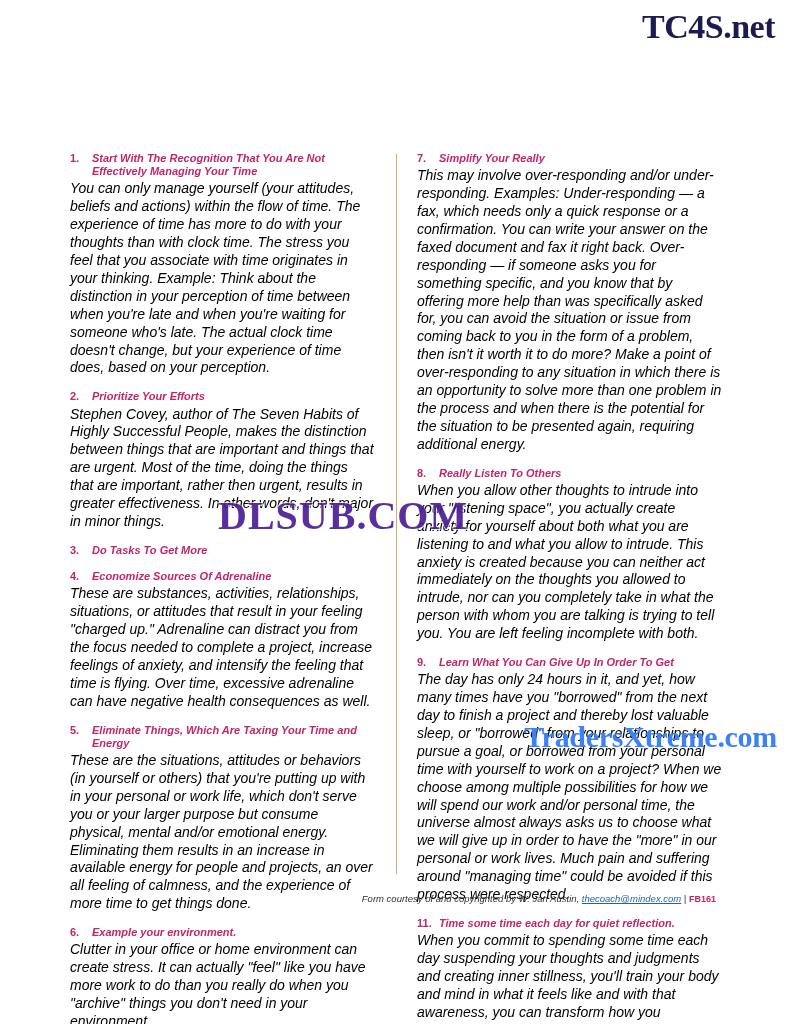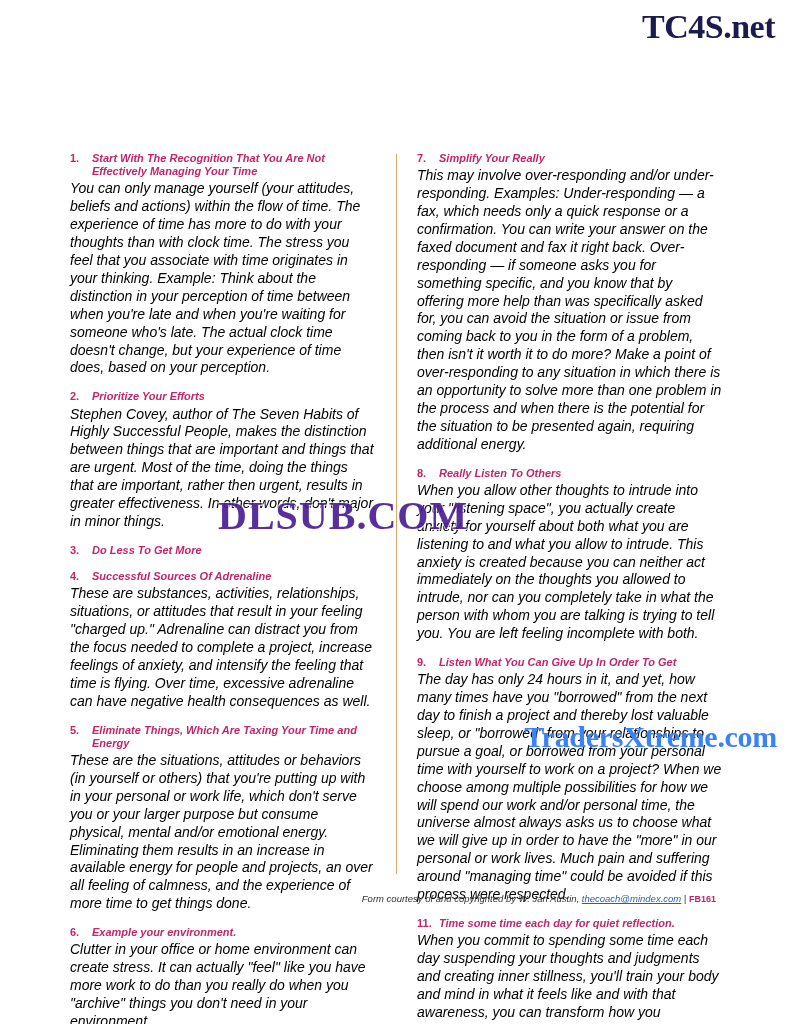--- a/index.html
+++ b/index.html
@@ -212,28 +212,28 @@
         <div class="item-head">
           <span class="item-num">2.</span>
           <span class="item-title">Prioritize Your Efforts</span>
         </div>
         <div class="item-body">Stephen Covey, author of The Seven Habits of Highly Successful People, makes the distinction between things that are important and things that are urgent.  Most of the time, doing the things that are important, rather then urgent, results in greater effectiveness.  In other words, don't major in minor things.</div>
       </div>
 
       <div class="item">
         <div class="item-head">
           <span class="item-num">3.</span>
-          <span class="item-title">Do Less To Get More</span>
+          <span class="item-title">Do Tasks To Get More</span>
         </div>
       </div>
 
       <div class="item">
         <div class="item-head">
           <span class="item-num">4.</span>
-          <span class="item-title">Successful Sources Of Adrenaline</span>
+          <span class="item-title">Economize Sources Of Adrenaline</span>
         </div>
         <div class="item-body">These are substances, activities, relationships, situations, or attitudes that result in your feeling "charged up."  Adrenaline can distract you from the focus needed to complete a project, increase feelings of anxiety, and intensify the feeling that time is flying.  Over time, excessive adrenaline can have negative health consequences as well.</div>
       </div>
 
       <div class="item">
         <div class="item-head">
           <span class="item-num">5.</span>
           <span class="item-title">Eliminate Things, Which Are Taxing Your Time and Energy</span>
         </div>
         <div class="item-body">These are the situations, attitudes or behaviors (in yourself or others) that you're putting up with in your personal or work life, which don't serve you or your larger purpose but consume physical, mental and/or emotional energy.  Eliminating them results in an increase in available energy for people and projects, an over all feeling of calmness, and the experience of more time to get things done.</div>
@@ -263,21 +263,21 @@
         <div class="item-head">
           <span class="item-num">8.</span>
           <span class="item-title">Really Listen To Others</span>
         </div>
         <div class="item-body">When you allow other thoughts to intrude into your "listening space", you actually create anxiety for yourself about both what you are listening to and what you allow to intrude.  This anxiety is created because you can neither act immediately on the thoughts you allowed to intrude, nor can you completely take in what the person with whom you are talking is trying to tell you.  You are left feeling incomplete with both.</div>
       </div>
 
       <div class="item">
         <div class="item-head">
           <span class="item-num">9.</span>
-          <span class="item-title">Listen What You Can Give Up In Order To Get</span>
+          <span class="item-title">Learn What You Can Give Up In Order To Get</span>
         </div>
         <div class="item-body">The day has only 24 hours in it, and yet, how many times have you "borrowed" from the next day to finish a project and thereby lost valuable sleep, or "borrowed" from your relationships to pursue a goal, or borrowed from your personal time with yourself to work on a project?  When we choose among multiple possibilities for how we will spend our work and/or personal time, the universe almost always asks us to choose what we will give up in order to have the "more" in our personal or work lives.  Much pain and suffering around "managing time" could be avoided if this process were respected.</div>
       </div>
 
       <div class="item">
         <div class="item-head">
           <span class="item-num">11.</span>
           <span class="item-title">Time some time each day for quiet reflection.</span>
         </div>
         <div class="item-body">When you commit to spending some time each day suspending your thoughts and judgments and creating inner stillness, you'll train your body and mind in what it feels like and with that awareness, you can transform how you experience the flow of time when you are "in the world".</div>

